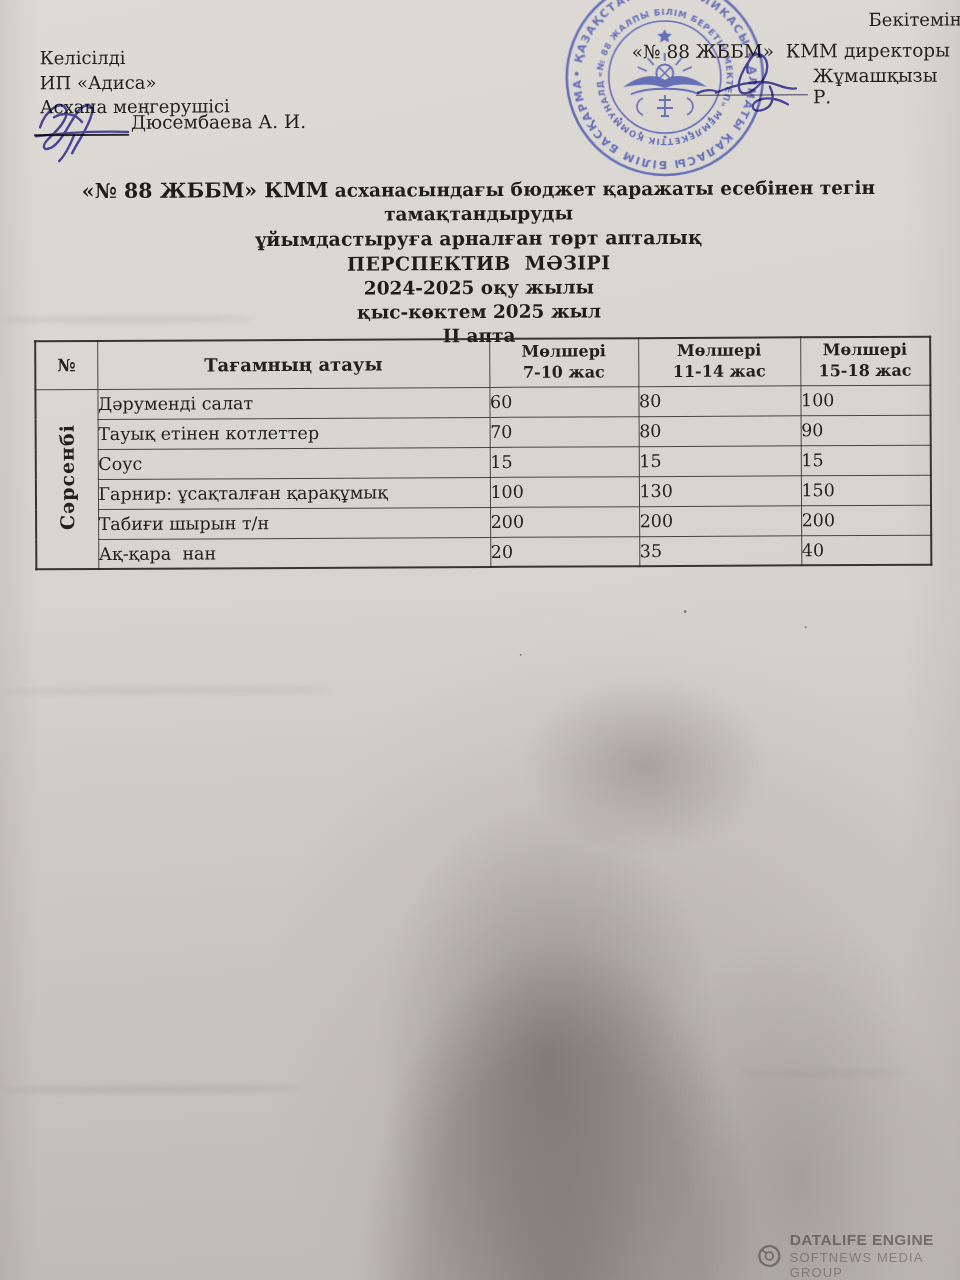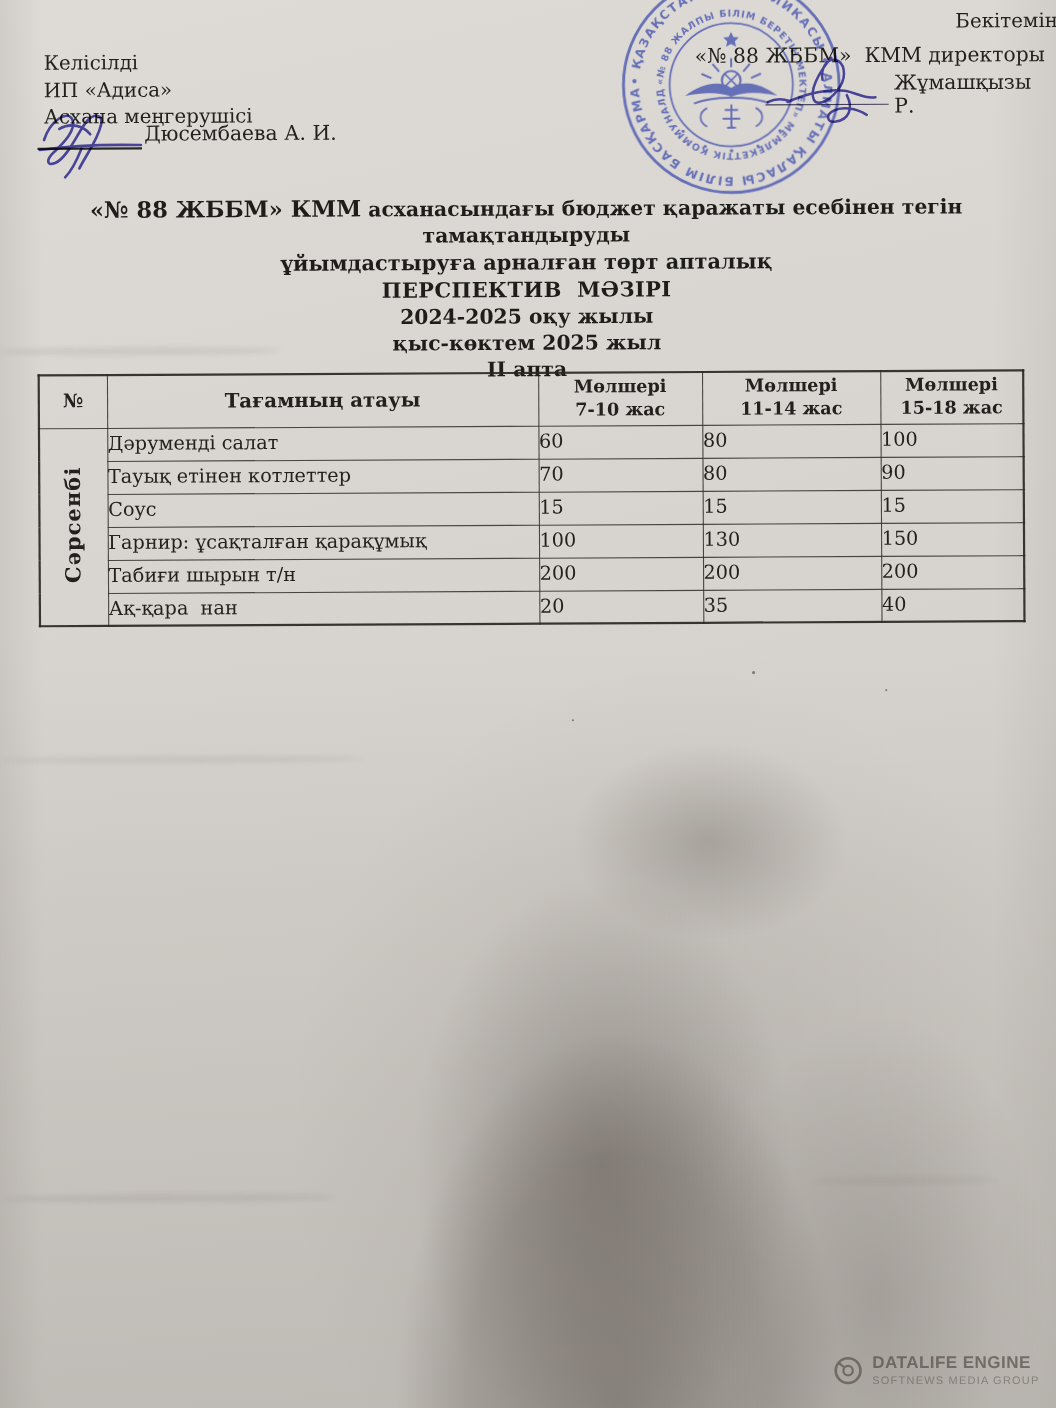--- a/index.html
+++ b/index.html
@@ -72,21 +72,21 @@
     radial-gradient(ellipse 200px 340px at 800px 1180px, rgba(72,63,56,0.20) 0%, rgba(72,63,56,0) 76%),
     linear-gradient(180deg, rgba(70,62,55,0) 46%, rgba(70,62,55,0.05) 62%, rgba(70,62,55,0.12) 100%),
     linear-gradient(90deg, rgba(70,62,55,0.09) 0%, rgba(70,62,55,0) 4%),
     linear-gradient(270deg, rgba(70,62,55,0.07) 0%, rgba(70,62,55,0) 6%);}
 
   
   .watermark{position:absolute;left:756px;top:1231px;display:flex;align-items:center;gap:7px;
     font-family:"Liberation Sans", sans-serif;z-index:6;}
   .wm-text{display:flex;flex-direction:column;}
   .wm-title{font-size:15.5px;font-weight:bold;letter-spacing:.4px;color:rgba(72,66,60,0.62);}
-  .wm-sub{font-size:10px;letter-spacing:1.1px;color:rgba(72,66,60,0.45);margin-top:1px;}
+  .wm-sub{font-size:13px;letter-spacing:1.1px;color:rgba(72,66,60,0.45);margin-top:1px;}
 </style>
 </head>
 <body>
 
 <div class="photo">
   <div class="sheet">
 
     <div class="smudge sm1"></div>
     <div class="smudge sm2"></div>
     <div class="smudge sm3"></div>

